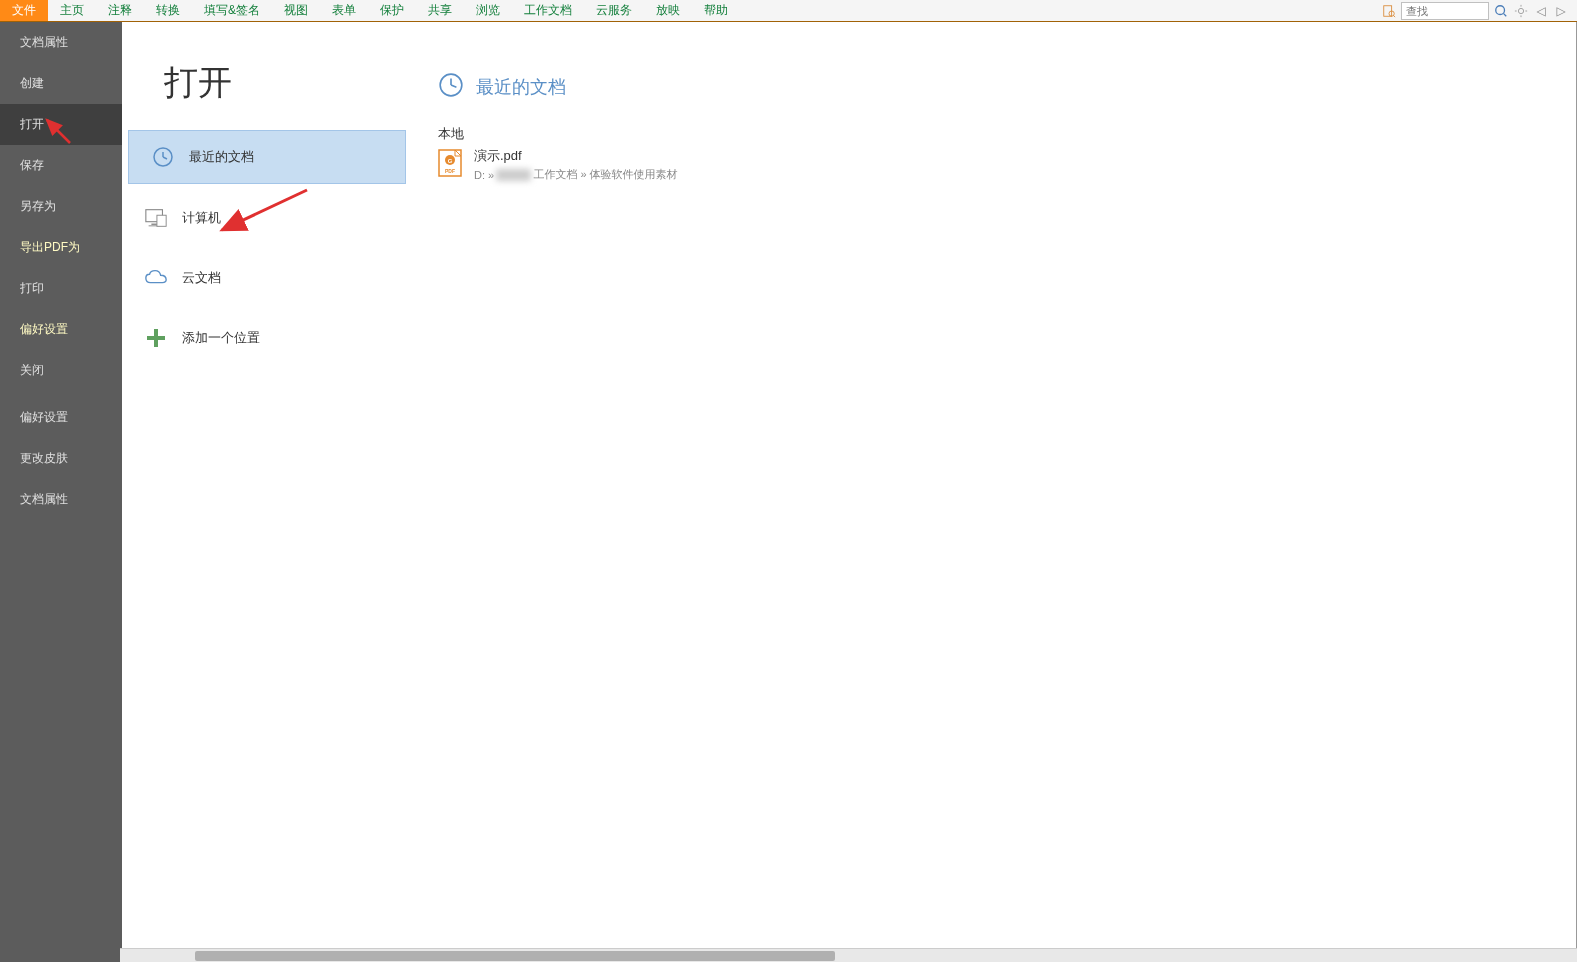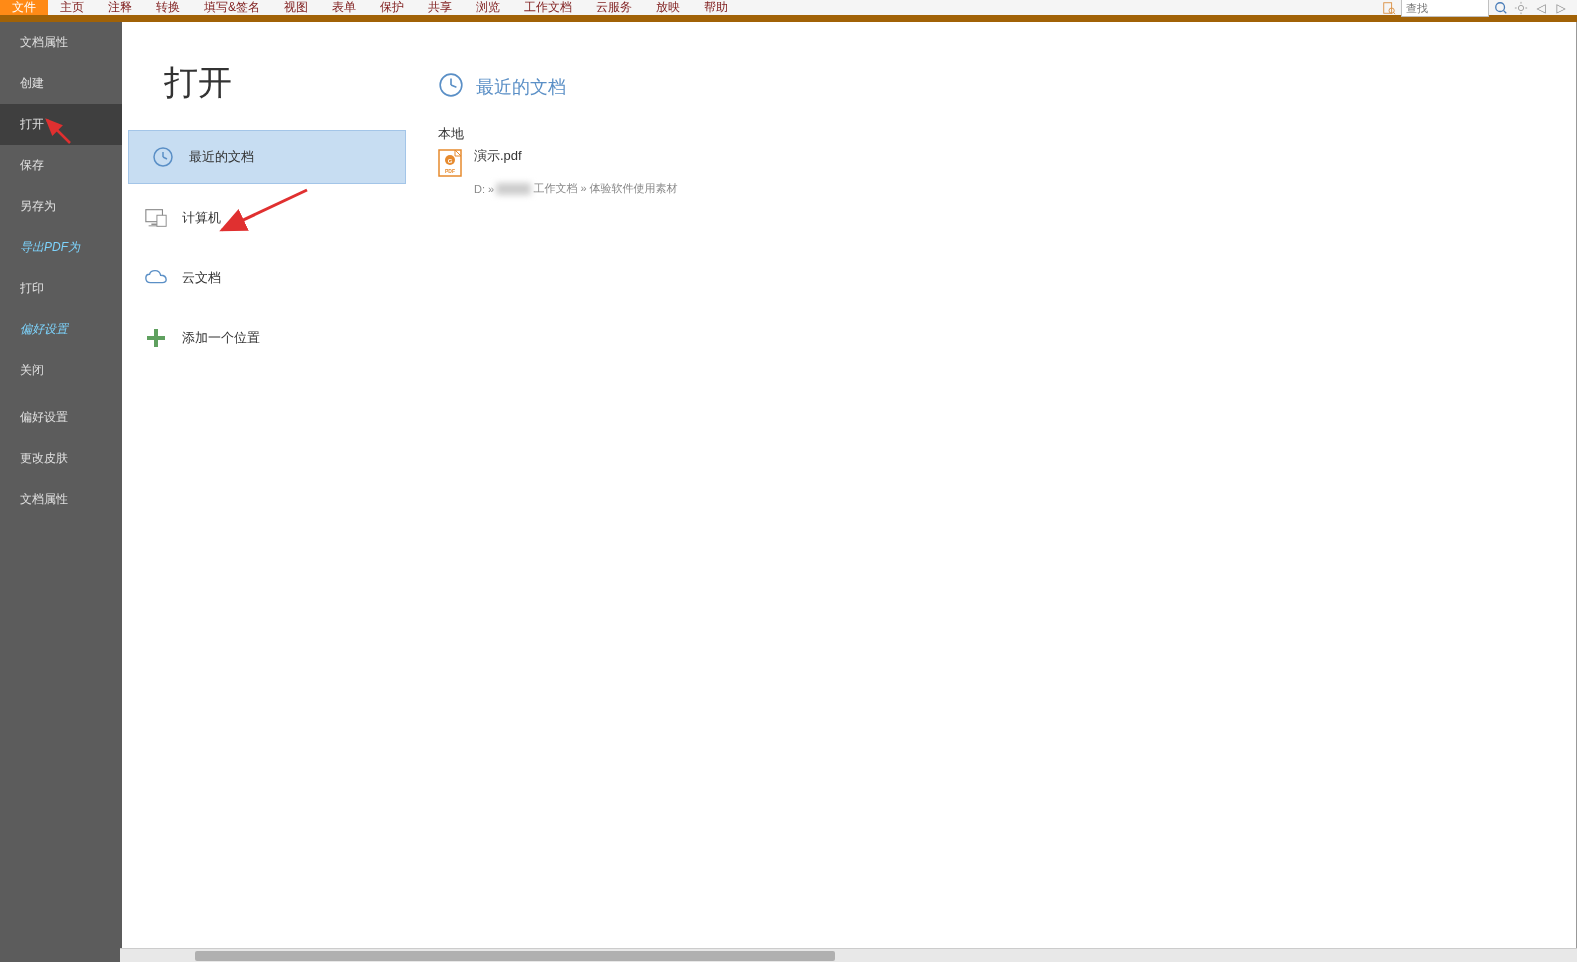--- a/index.html
+++ b/index.html
@@ -8,29 +8,29 @@
       font-size: 12px;
       background: #fff;
       width: 1577px;
       height: 962px;
       overflow: hidden;
       position: relative;
     }
     .top-menu {
       height: 22px;
       background: #f5f5f5;
-      border-bottom: 7px solid #a16207;
+      border-bottom: 1px solid #a16207;
       display: flex;
       align-items: stretch;
     }
     .top-menu-item {
       padding: 0 12px;
       display: flex;
       align-items: center;
-      color: #7f1d1d;
+      color: #15803d;
       cursor: pointer;
       font-size: 12px;
     }
     .top-menu-item.active {
       background: #ff8a16;
       color: #fff;
     }
     .top-menu-spacer { flex: 1; }
     .top-right { display: flex; align-items: center; gap: 4px; padding-right: 8px; }
     .search-box {
@@ -50,21 +50,21 @@
       display: flex;
       flex-direction: column;
     }
     .sidebar-item {
       padding: 12px 20px;
       color: #e0e0e0;
       cursor: pointer;
       font-size: 12px;
     }
     .sidebar-item.selected { background: #3f3f3f; }
-    .sidebar-item.disabled { color: #7dd3fc; font-style: italic; }
+    .sidebar-item.disabled { color: #fef9c3; }
     
     .main { flex: 1; display: flex; background: #fff; }
     .mid-panel {
       width: 286px;
       padding: 20px 0 0 0;
     }
     .page-title {
       font-size: 34px;
       font-weight: 300;
       color: #333;
@@ -83,21 +83,21 @@
     }
     .mid-item.selected { background: #c7ddf2; border: 1px solid #a3c5e8; margin-left: 6px; margin-right: 2px;}
     .mid-icon { width: 24px; height: 24px; display: flex; align-items: center; justify-content: center; }
     
     .right-panel { flex: 1; padding: 50px 0 0 30px; }
     .section-header { display: flex; align-items: center; gap: 12px; margin-bottom: 24px; }
     .section-title { color: #5a8fc6; font-size: 18px; font-weight: 400; }
     .subsection-label { color: #333; font-size: 13px; }
     .doc-row { display: flex; align-items: flex-start; gap: 12px; padding: 4px 0; cursor: pointer; }
     .doc-icon { width: 24px; height: 28px; margin-top: 2px; }
-    .doc-info { display: flex; flex-direction: column; gap: 16px; }
+    .doc-info { display: flex; flex-direction: column; gap: 2px; }
     .doc-name { color: #333; font-size: 13px; }
     .doc-path { color: #888; font-size: 11px; display: flex; align-items: center; gap: 2px; }
     .blur { filter: blur(3px); background: #ccc; color: transparent; border-radius: 2px; padding: 0 2px; }
 
     .arrow {
       position: absolute;
       pointer-events: none;
     }
     .arrow-1 { left: 42px; top: 115px; }
     .arrow-2 { left: 212px; top: 185px; }

